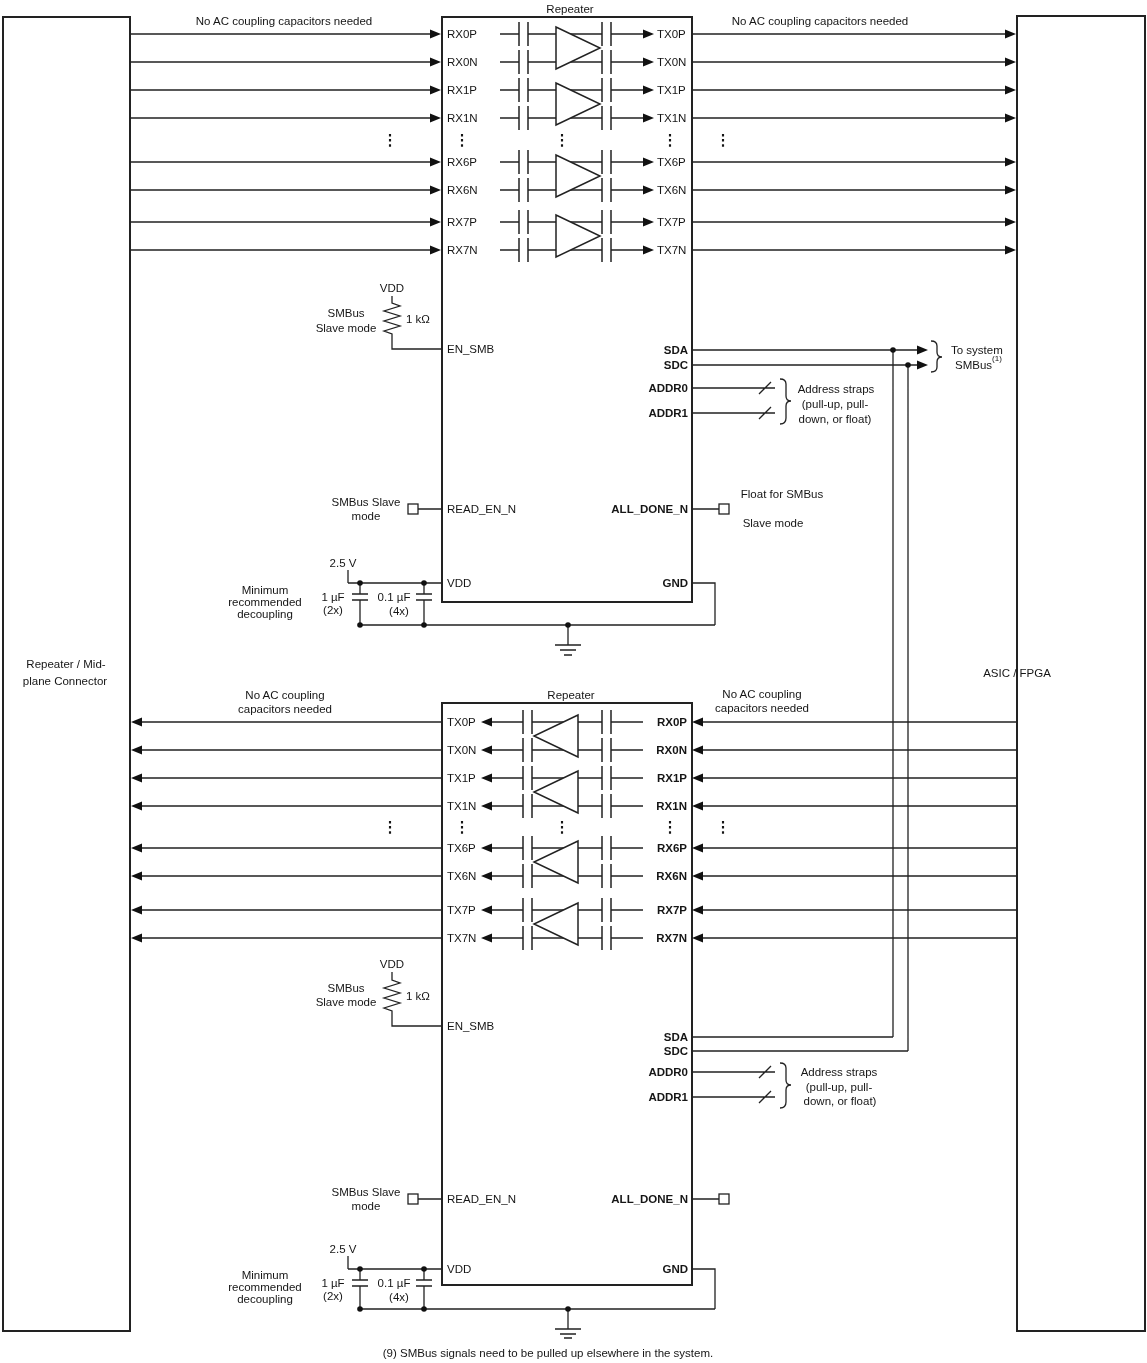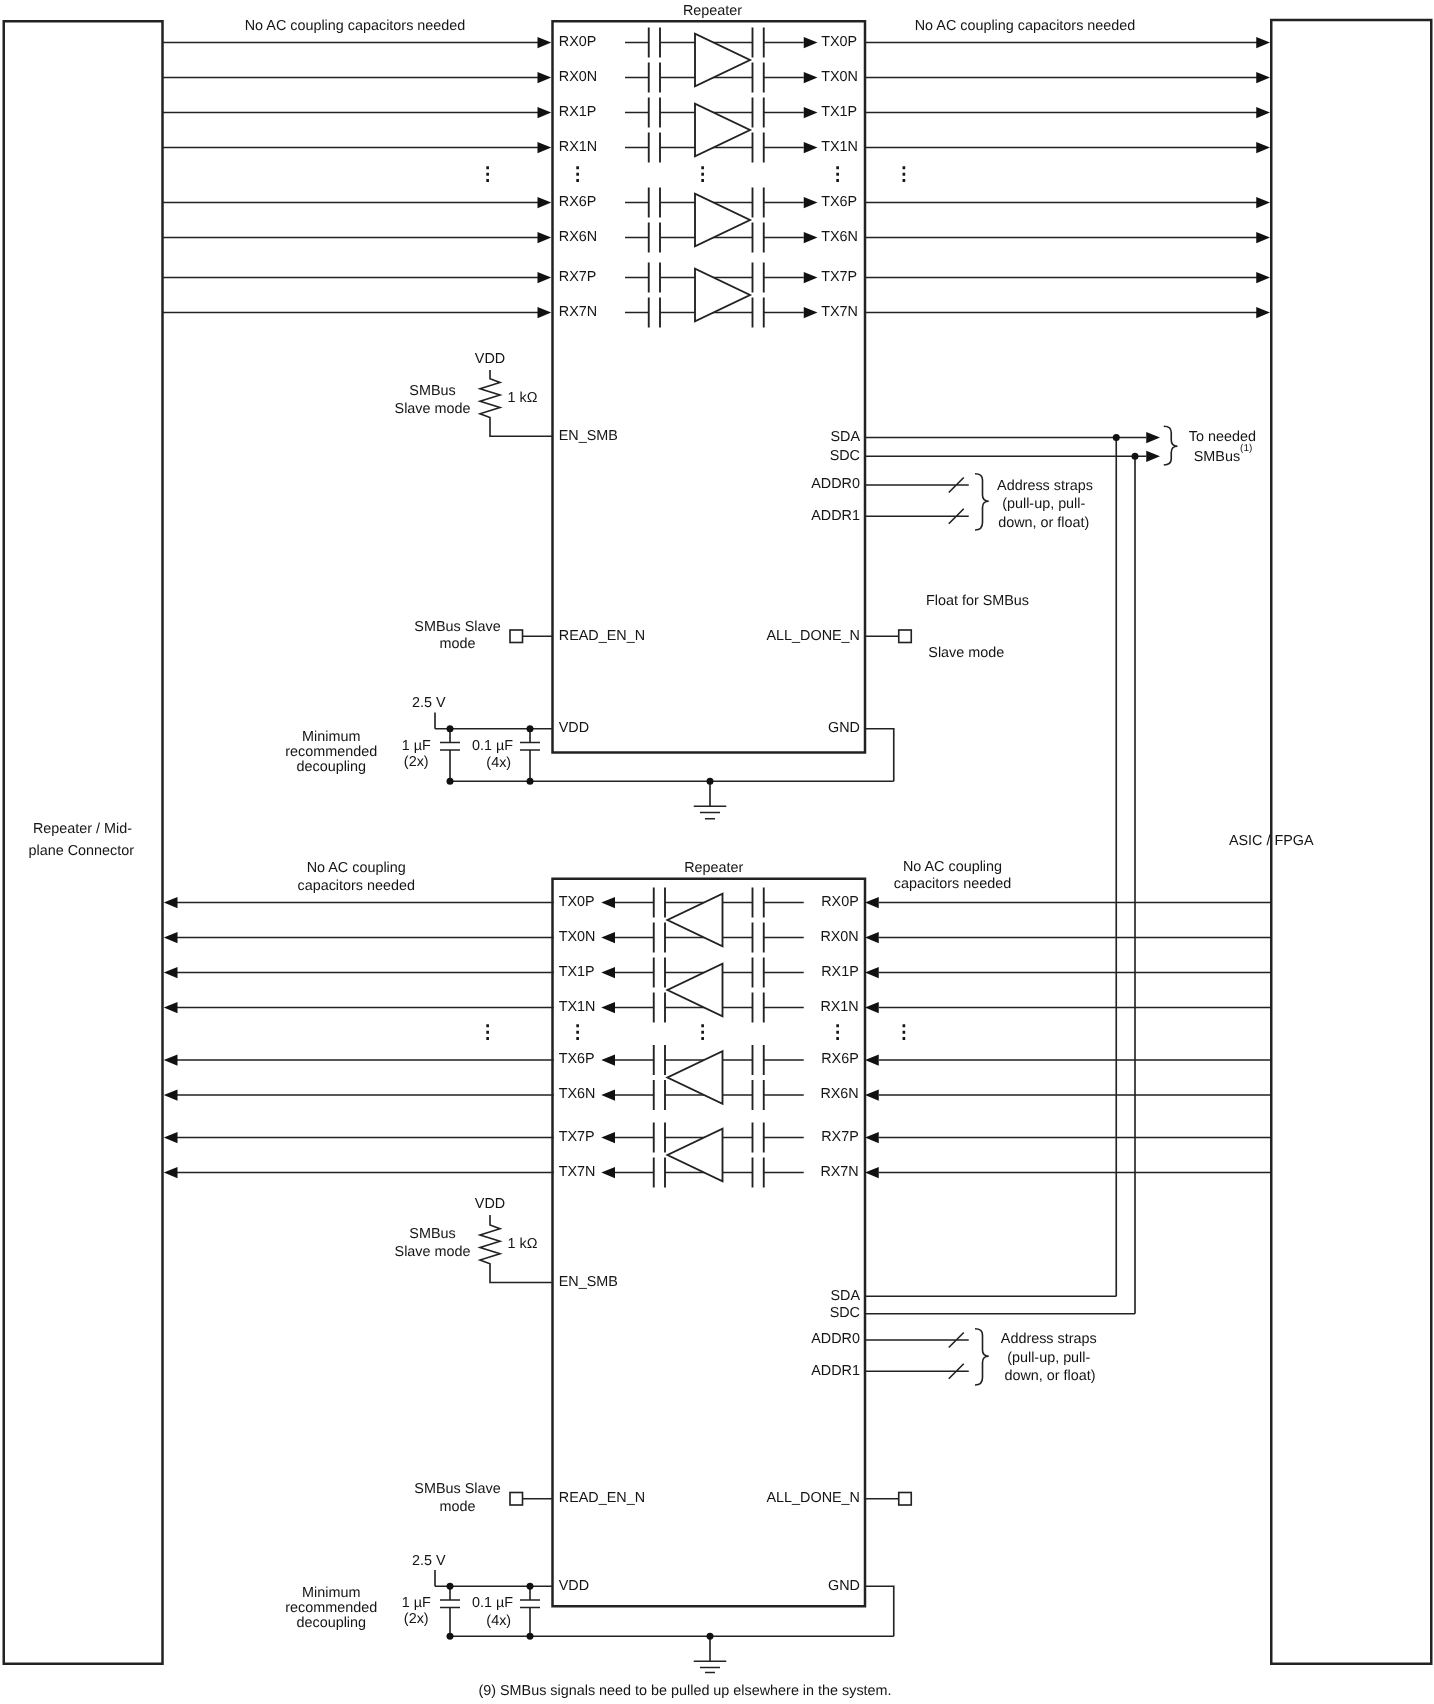--- a/index.html
+++ b/index.html
@@ -2,21 +2,21 @@
 <html><head>
 <meta charset="utf-8">
 <style>
   html,body{margin:0;padding:0;background:#fff;}
   .stage{position:relative;width:1147px;height:1363px;background:#fff;overflow:hidden;
          font-family:"Liberation Sans", sans-serif;color:#111;}
   svg.wires{position:absolute;left:0;top:0;}
   .lb{position:absolute;font-size:11.5px;line-height:1.1;white-space:nowrap;
       transform:translate(-50%,-50%);color:#151515;}
   .al{transform:translate(0,-50%);}
-  .ar{transform:translate(-100%,-50%);}
+  .ar{transform:translate(-100%,-50%);font-weight:bold;}
   .dots{font-size:15px;font-weight:bold;letter-spacing:0;}
   sup.fn{font-size:8px;position:relative;top:-3px;}
 </style>
 </head>
 <body>
 
 <div class="stage">
 
 <svg class="wires" width="1147" height="1363" viewBox="0 0 1147 1363">
 
@@ -194,26 +194,26 @@
 <div class="lb ar" style="left:688px;top:388px">ADDR0</div>
 <div class="lb ar" style="left:688px;top:413px">ADDR1</div>
 <div class="lb ar" style="left:688px;top:509px">ALL_DONE_N</div>
 
 <div class="lb" style="left:392px;top:288px">VDD</div>
 <div class="lb al" style="left:406px;top:319px">1 kΩ</div>
 <div class="lb" style="left:346px;top:313px">SMBus</div>
 <div class="lb" style="left:346px;top:328px">Slave mode</div>
 <div class="lb" style="left:366px;top:502px">SMBus Slave</div>
 <div class="lb" style="left:366px;top:516px">mode</div>
-<div class="lb al" style="left:951px;top:350px">To needed</div>
+<div class="lb al" style="left:951px;top:350px">To system</div>
 <div class="lb al" style="left:955px;top:365px"><span>SMBus</span><sup class="fn">(1)</sup></div>
 <div class="lb" style="left:836px;top:389px">Address straps</div>
 <div class="lb" style="left:835px;top:404px">(pull-up, pull-</div>
 <div class="lb" style="left:835px;top:419px">down, or float)</div>
-<div class="lb" style="left:782px;top:481px">Float for SMBus</div>
+<div class="lb" style="left:782px;top:494px">Float for SMBus</div>
 <div class="lb" style="left:773px;top:523px">Slave mode</div>
 <div class="lb" style="left:343px;top:563px">2.5 V</div>
 <div class="lb" style="left:333px;top:597px">1 µF</div>
 <div class="lb" style="left:333px;top:610px">(2x)</div>
 <div class="lb" style="left:394px;top:597px">0.1 µF</div>
 <div class="lb" style="left:399px;top:611px">(4x)</div>
 <div class="lb" style="left:265px;top:590px">Minimum</div>
 <div class="lb" style="left:265px;top:602px">recommended</div>
 <div class="lb" style="left:265px;top:614px">decoupling</div>
 

